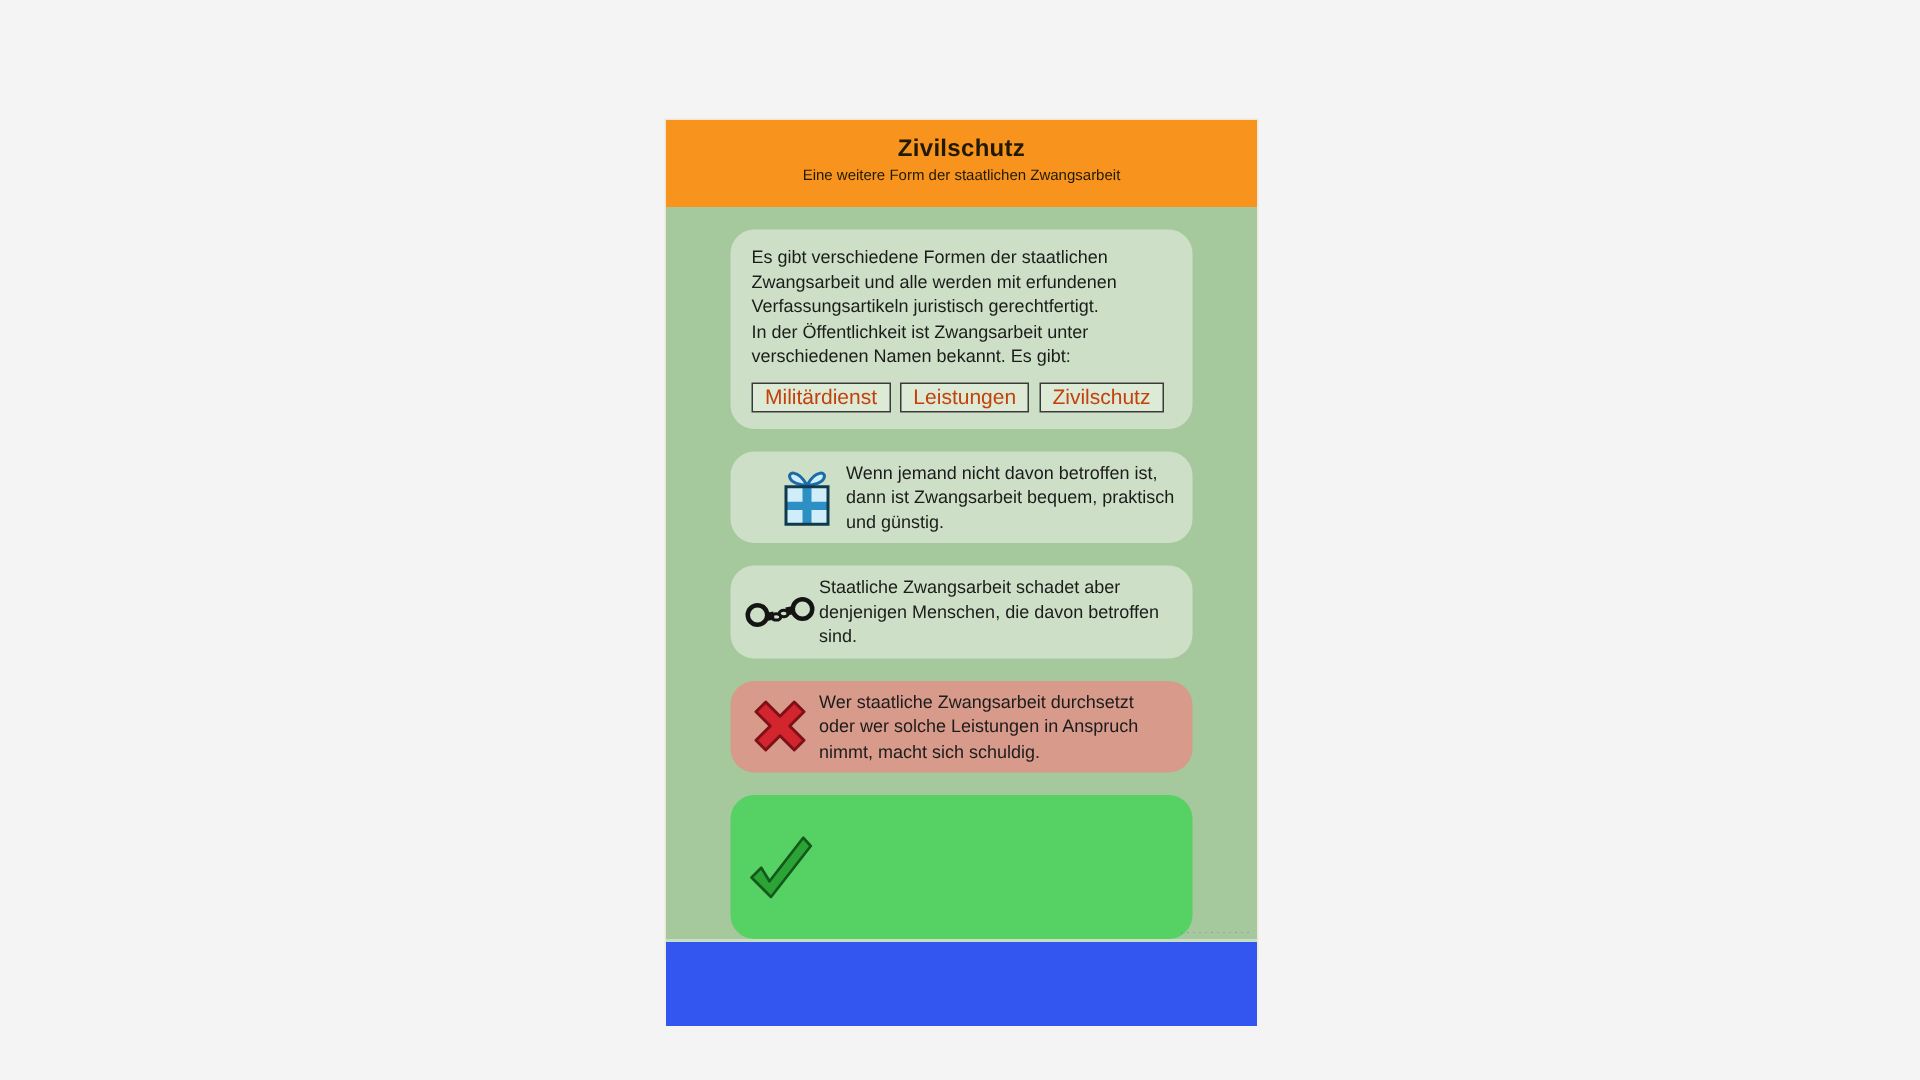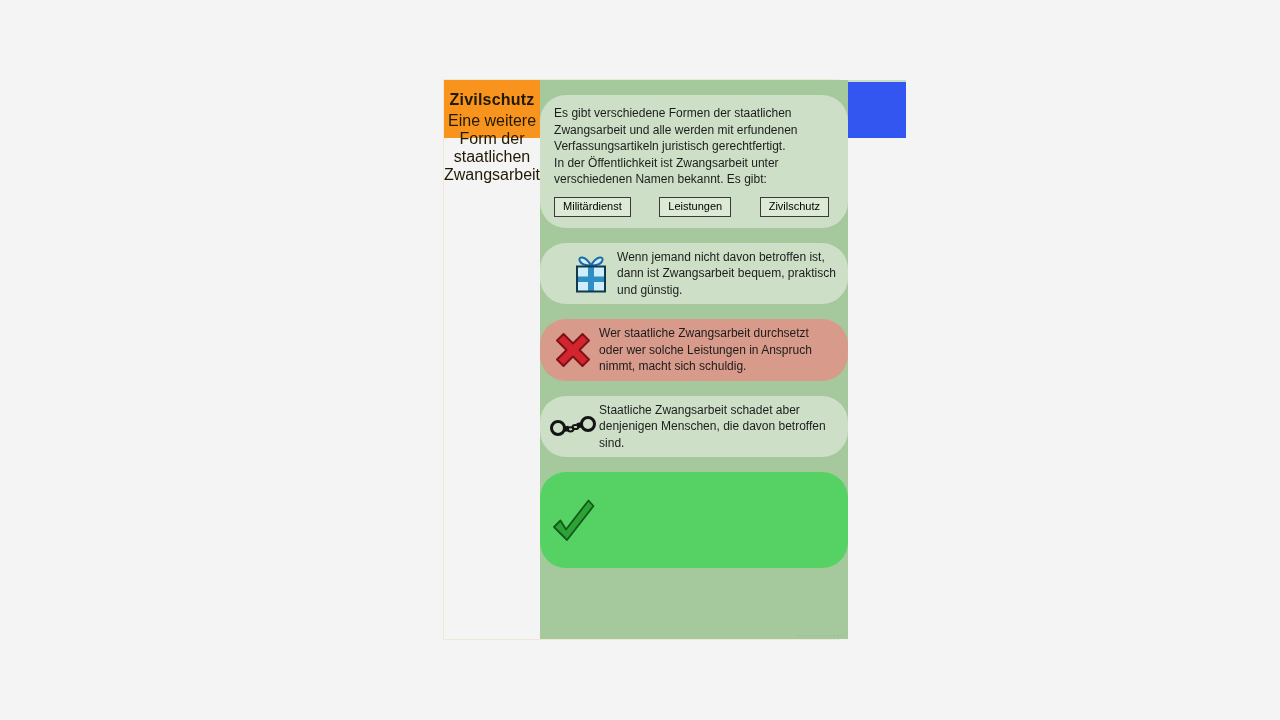--- a/index.html
+++ b/index.html
@@ -16,64 +16,64 @@
     background:#f4f4f4;
     font-family:"Liberation Sans","DejaVu Sans",sans-serif;
     color:#1f1f1f;
     position:relative;
   }
   .poster{
     position:absolute;
     left:443px;top:79px;
     width:396px;height:561px;
     border:1px solid #efe8d6;
-    display:flex;
+    display:flex;flex-direction:column;
   }
   .poster-header{
     background:var(--header-bg,#f8941e);
     height:58px;flex:0 0 58px;
     text-align:center;
     padding-top:11px;
     color:#201a02;
   }
   .poster-title{font-size:16px;font-weight:bold;letter-spacing:.2px;}
-  .poster-subtitle{font-size:16px;margin-top:3px;}
+  .poster-subtitle{font-size:10px;margin-top:3px;}
   .poster-body{
     background:var(--body-bg,#a5c89c);
     flex:1 1 auto;
     position:relative;
     display:flex;flex-direction:column;align-items:center;
     padding-top:15px;
     gap:15px;
   }
   .card{
     width:308px;
-    border-radius:26px;
+    border-radius:16px;
     background:var(--card-bg,#cde0c7);
     font-size:12px;
     line-height:16.5px;
     color:#1c1c1c;
   }
   .card-text{white-space:pre-line;}
   .card-intro{
     min-height:110px;
     padding:10px 13px 11px 14px;
   }
   .name-buttons{
     display:flex;
     justify-content:space-between;
     margin-top:9px;
     padding:0 6px 0 0;
   }
   .name-button{
     background:#dcead6;
     border:1.5px solid #3a3a3a;
     font-family:"Liberation Sans","DejaVu Sans",sans-serif;
-    font-size:11px;
-    color:#000000;
+    font-size:14px;
+    color:#c2410c;
     padding:1px 8px 2px 8px;
     line-height:15px;
     cursor:default;
   }
   .card-row{
     display:flex;
     align-items:center;
     padding:6px 12px 6px 6px;
   }
   .card-gift{min-height:51px;padding-left:24px;}
@@ -128,41 +128,41 @@
           <path d="M19 13.5 C25 2.5 32.5 4.5 30.2 9 C29 11.8 24 13.5 19 13.5 Z" fill="#cfeef9" stroke="#1a6ca8" stroke-width="2"></path>
           <rect x="5" y="14.5" width="28" height="25" fill="#cfeef9"></rect>
           <rect x="16" y="14.5" width="6" height="25" fill="#2e8fc4"></rect>
           <rect x="5" y="24.5" width="28" height="5.5" fill="#2e8fc4"></rect>
           <rect x="5" y="14.5" width="28" height="25" fill="none" stroke="#10394e" stroke-width="2"></rect>
         </svg>
       </span>
       <div class="card-text">Wenn jemand nicht davon betroffen ist, dann ist Zwangsarbeit bequem, praktisch und günstig.</div>
     </section>
 
-    <section class="card card-row card-cross">
-      <span class="icon-cell">
-        <svg width="36" height="36" viewBox="0 0 36 36" aria-hidden="true">
-          <polygon points="18,11.5 27.5,2 34,8.5 24.5,18 34,27.5 27.5,34 18,24.5 8.5,34 2,27.5 11.5,18 2,8.5 8.5,2" fill="#d3252e" stroke="#7e1118" stroke-width="2" stroke-linejoin="round"></polygon>
-        </svg>
-      </span>
-      <div class="card-text">Wer staatliche Zwangsarbeit durchsetzt oder wer solche Leistungen in Anspruch nimmt, macht sich schuldig.</div>
-    </section>
-
     <section class="card card-row card-cuffs">
       <span class="icon-cell">
         <svg width="48" height="24" viewBox="0 0 48 24" aria-hidden="true">
           <circle cx="9" cy="14" r="6.5" fill="none" stroke="#141414" stroke-width="3"></circle>
           <circle cx="39" cy="10" r="6.5" fill="none" stroke="#141414" stroke-width="3"></circle>
           <rect x="15.5" y="12" width="4.5" height="5.5" fill="#141414" transform="rotate(-10 17.7 14.7)"></rect>
           <rect x="28" y="8.5" width="4.5" height="5.5" fill="#141414" transform="rotate(-10 30.2 11.2)"></rect>
           <ellipse cx="21.5" cy="15.3" rx="3" ry="2.1" fill="none" stroke="#141414" stroke-width="2"></ellipse>
           <ellipse cx="26.5" cy="13" rx="3" ry="2.1" fill="none" stroke="#141414" stroke-width="2"></ellipse>
         </svg>
       </span>
       <div class="card-text">Staatliche Zwangsarbeit schadet aber denjenigen Menschen, die davon betroffen sind.</div>
+    </section>
+
+    <section class="card card-row card-cross">
+      <span class="icon-cell">
+        <svg width="36" height="36" viewBox="0 0 36 36" aria-hidden="true">
+          <polygon points="18,11.5 27.5,2 34,8.5 24.5,18 34,27.5 27.5,34 18,24.5 8.5,34 2,27.5 11.5,18 2,8.5 8.5,2" fill="#d3252e" stroke="#7e1118" stroke-width="2" stroke-linejoin="round"></polygon>
+        </svg>
+      </span>
+      <div class="card-text">Wer staatliche Zwangsarbeit durchsetzt oder wer solche Leistungen in Anspruch nimmt, macht sich schuldig.</div>
     </section>
 
     <section class="card card-row card-check">
       <span class="icon-cell">
         <svg width="46" height="46" viewBox="0 0 46 46" aria-hidden="true">
           <polygon points="4,30 10.5,23.5 16,32.5 38.5,3.5 43.5,9 17,43" fill="#2ca335" stroke="#14591c" stroke-width="1.8" stroke-linejoin="round"></polygon>
         </svg>
       </span>
     </section>
 

